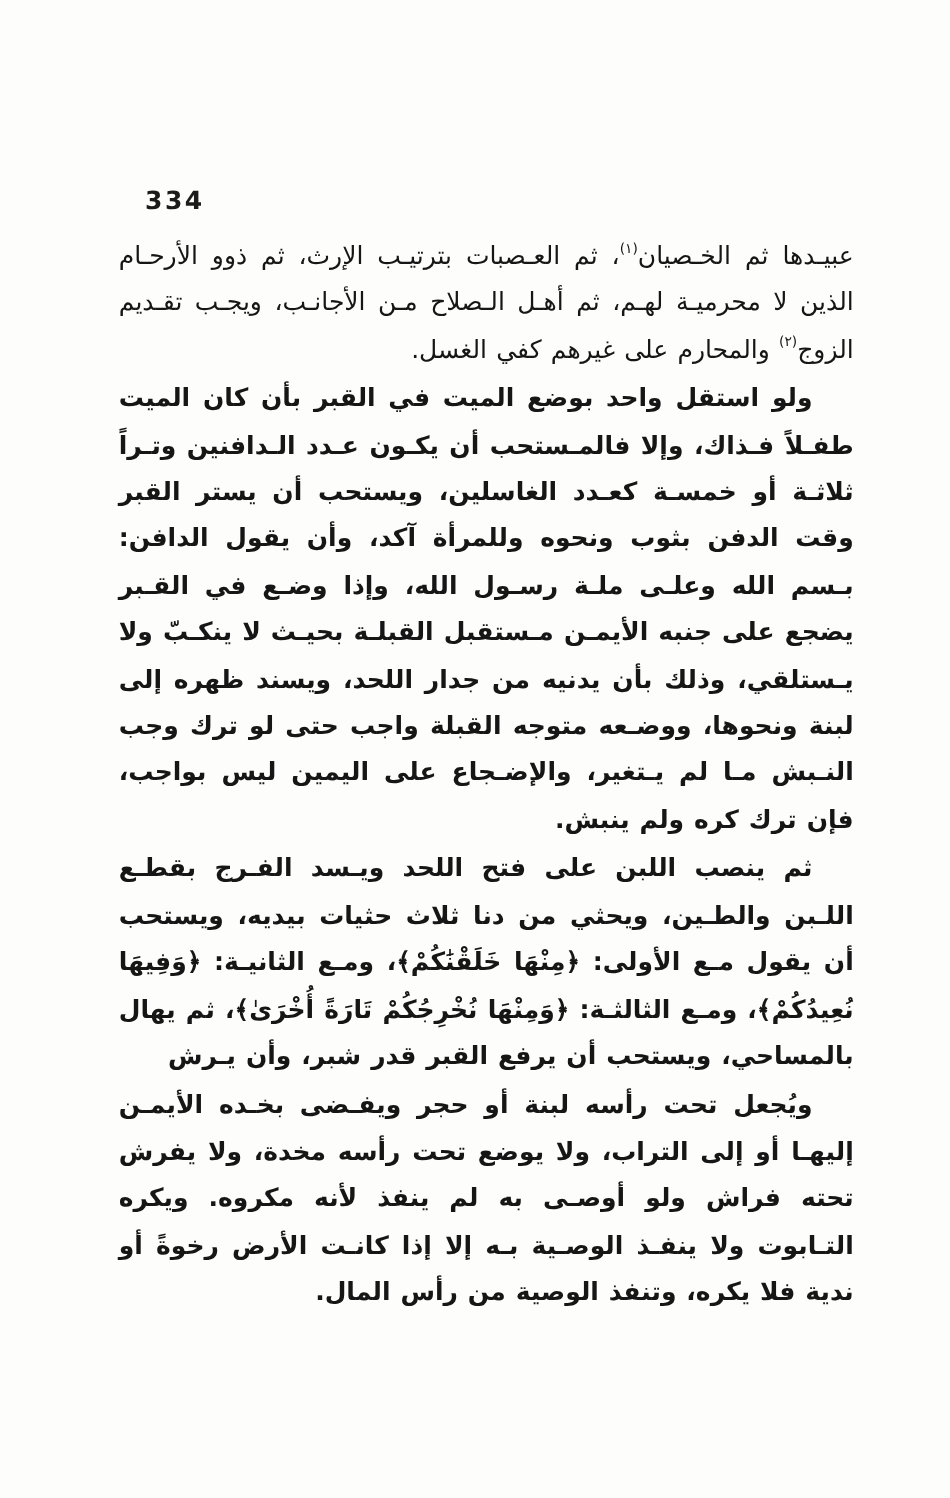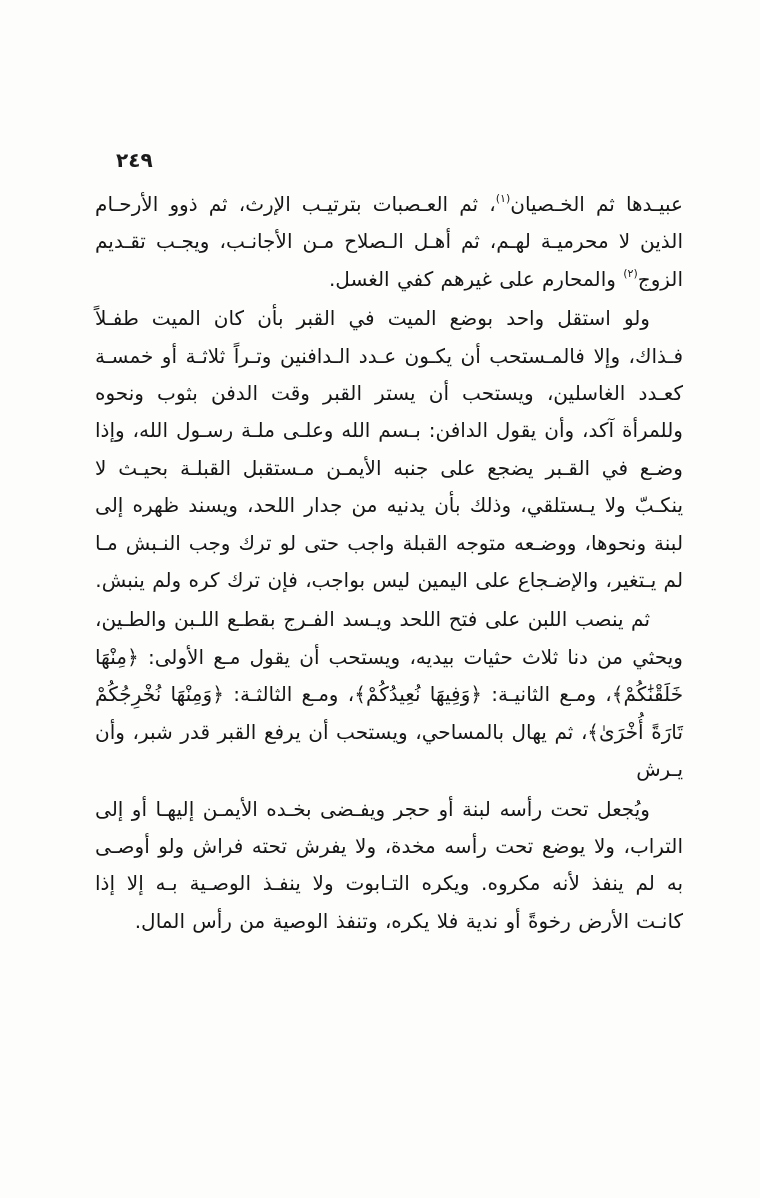--- a/index.html
+++ b/index.html
@@ -41,20 +41,21 @@
     margin: 0 0 2px 12px;
     font-size: 20px;
     line-height: 37.4px;
     text-align: justify;
     text-align-last: right;
     text-justify: inter-word;
     word-spacing: 1px;
   }
   .body-text p.indented {
     text-indent: 33px;
+    font-weight: bold;
   }
   sup.fn-marker {
     font-size: 11px;
     line-height: 0;
     vertical-align: 9px;
     letter-spacing: 0;
   }
   .footnotes {
     position: absolute;
     top: 936px;
@@ -76,21 +77,21 @@
     line-height: 34px;
     text-align: right;
     color: #181818;
   }
 </style>
 </head>
 <body>
 
 <div class="page">
 
-  <div class="page-number">٢٤٩</div>
+  <div class="page-number">334</div>
 
   <div class="body-text">
 
     <p><span>عبيـدها ثم الخـصيان</span><sup class="fn-marker">(١)</sup><span>، ثم العـصبات بترتيـب الإرث، ثم ذوو الأرحـام الذين لا محرميـة لهـم، ثم أهـل الـصلاح مـن الأجانـب، ويجـب تقـديم الزوج</span><sup class="fn-marker">(٢)</sup><span> والمحارم على غيرهم كفي الغسل.</span></p>
 
     <p class="indented">ولو استقل واحد بوضع الميت في القبر بأن كان الميت طفـلاً فـذاك، وإلا فالمـستحب أن يكـون عـدد الـدافنين وتـراً ثلاثـة أو خمسـة كعـدد الغاسلين، ويستحب أن يستر القبر وقت الدفن بثوب ونحوه وللمرأة آكد، وأن يقول الدافن: بـسم الله وعلـى ملـة رسـول الله، وإذا وضـع في القـبر يضجع على جنبه الأيمـن مـستقبل القبلـة بحيـث لا ينكـبّ ولا يـستلقي، وذلك بأن يدنيه من جدار اللحد، ويسند ظهره إلى لبنة ونحوها، ووضـعه متوجه القبلة واجب حتى لو ترك وجب النـبش مـا لم يـتغير، والإضـجاع على اليمين ليس بواجب، فإن ترك كره ولم ينبش.</p>
 
     <p class="indented">ثم ينصب اللبن على فتح اللحد ويـسد الفـرج بقطـع اللـبن والطـين، ويحثي من دنا ثلاث حثيات بيديه، ويستحب أن يقول مـع الأولى: ﴿مِنْهَا خَلَقْنَٰكُمْ﴾، ومـع الثانيـة: ﴿وَفِيهَا نُعِيدُكُمْ﴾، ومـع الثالثـة: ﴿وَمِنْهَا نُخْرِجُكُمْ تَارَةً أُخْرَىٰ﴾، ثم يهال بالمساحي، ويستحب أن يرفع القبر قدر شبر، وأن يـرش</p>
 
     <p class="indented">ويُجعل تحت رأسه لبنة أو حجر ويفـضى بخـده الأيمـن إليهـا أو إلى التراب، ولا يوضع تحت رأسه مخدة، ولا يفرش تحته فراش ولو أوصـى به لم ينفذ لأنه مكروه. ويكره التـابوت ولا ينفـذ الوصـية بـه إلا إذا كانـت الأرض رخوةً أو ندية فلا يكره، وتنفذ الوصية من رأس المال.</p>

